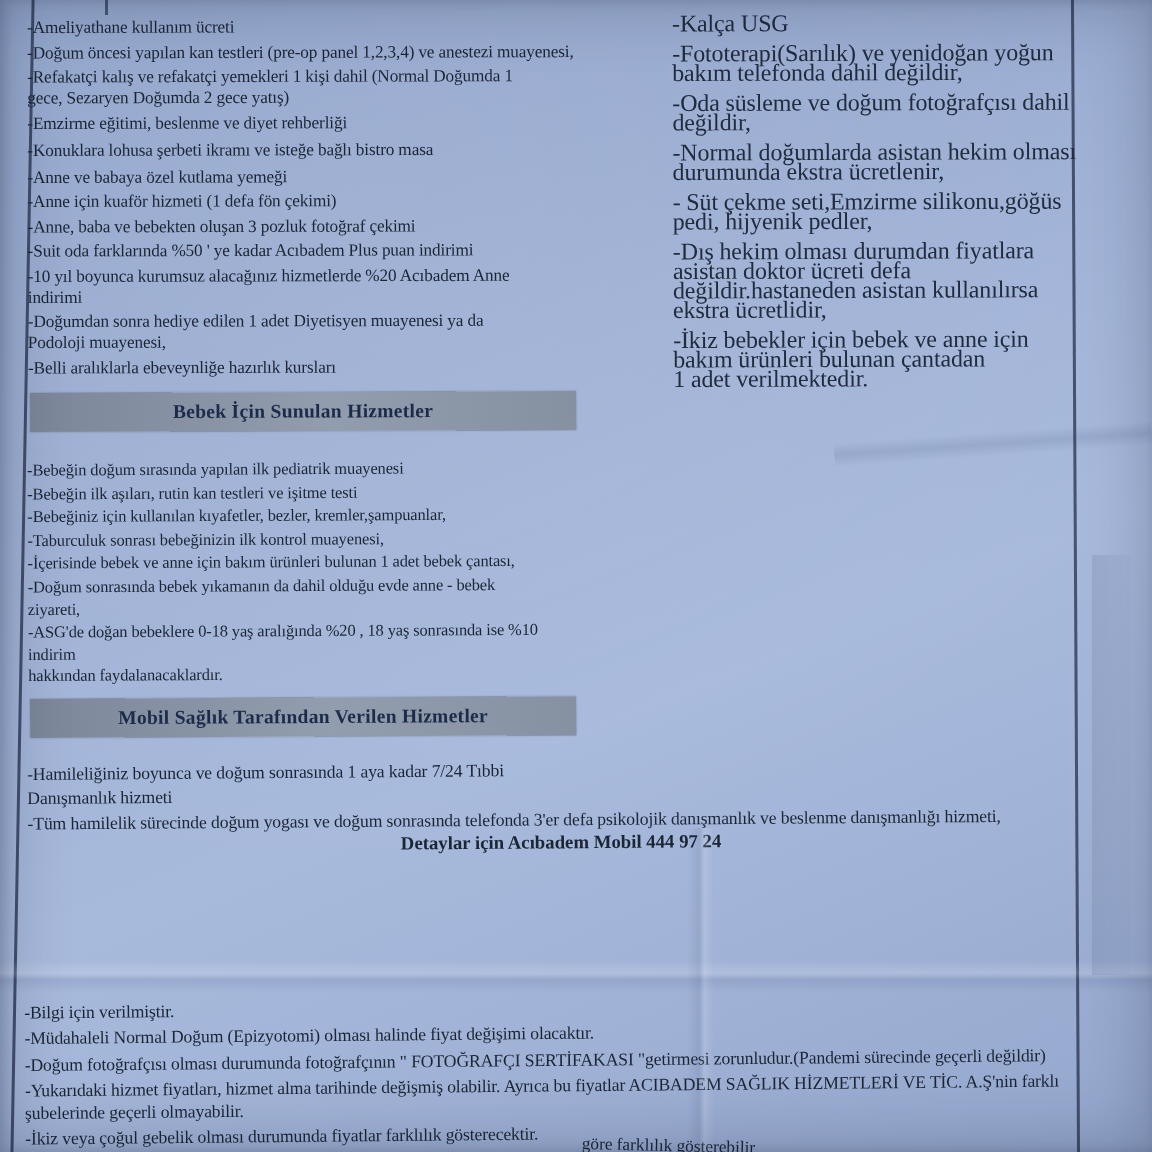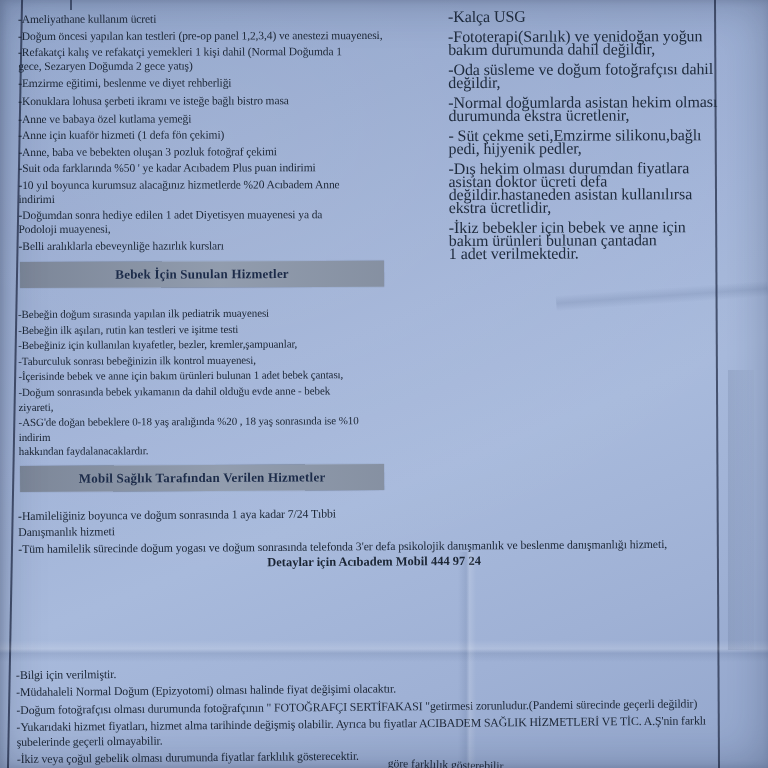--- a/index.html
+++ b/index.html
@@ -72,24 +72,24 @@
       <div class="line">-Suit oda farklarında %50 ' ye kadar Acıbadem Plus puan indirimi</div>
       <div class="line">-10 yıl boyunca kurumsuz alacağınız hizmetlerde %20 Acıbadem Anne
 indirimi</div>
       <div class="line">-Doğumdan sonra hediye edilen 1 adet Diyetisyen muayenesi ya da
 Podoloji muayenesi,</div>
       <div class="line">-Belli aralıklarla ebeveynliğe hazırlık kursları</div>
     </div>
 
   <div class="col col-right">
       <div class="line">-Kalça USG</div>
-      <div class="line">-Fototerapi(Sarılık) ve yenidoğan yoğun bakım durumunda dahil değildir,</div>
+      <div class="line">-Fototerapi(Sarılık) ve yenidoğan yoğun bakım telefonda dahil değildir,</div>
       <div class="line">-Oda süsleme ve doğum fotoğrafçısı dahil değildir,</div>
       <div class="line">-Normal doğumlarda asistan hekim olması durumunda ekstra ücretlenir,</div>
-      <div class="line">- Süt çekme seti,Emzirme silikonu,bağlı pedi, hijyenik pedler,</div>
+      <div class="line">- Süt çekme seti,Emzirme silikonu,göğüs pedi, hijyenik pedler,</div>
       <div class="line">-Dış hekim olması durumdan fiyatlara asistan doktor ücreti defa
 değildir.hastaneden asistan kullanılırsa ekstra ücretlidir,</div>
       <div class="line">-İkiz bebekler için bebek ve anne için bakım ürünleri bulunan çantadan
 1 adet verilmektedir.</div>
     </div>
 
   <div class="bar bar1">
     <span>Bebek İçin Sunulan Hizmetler</span>
   </div>
 

